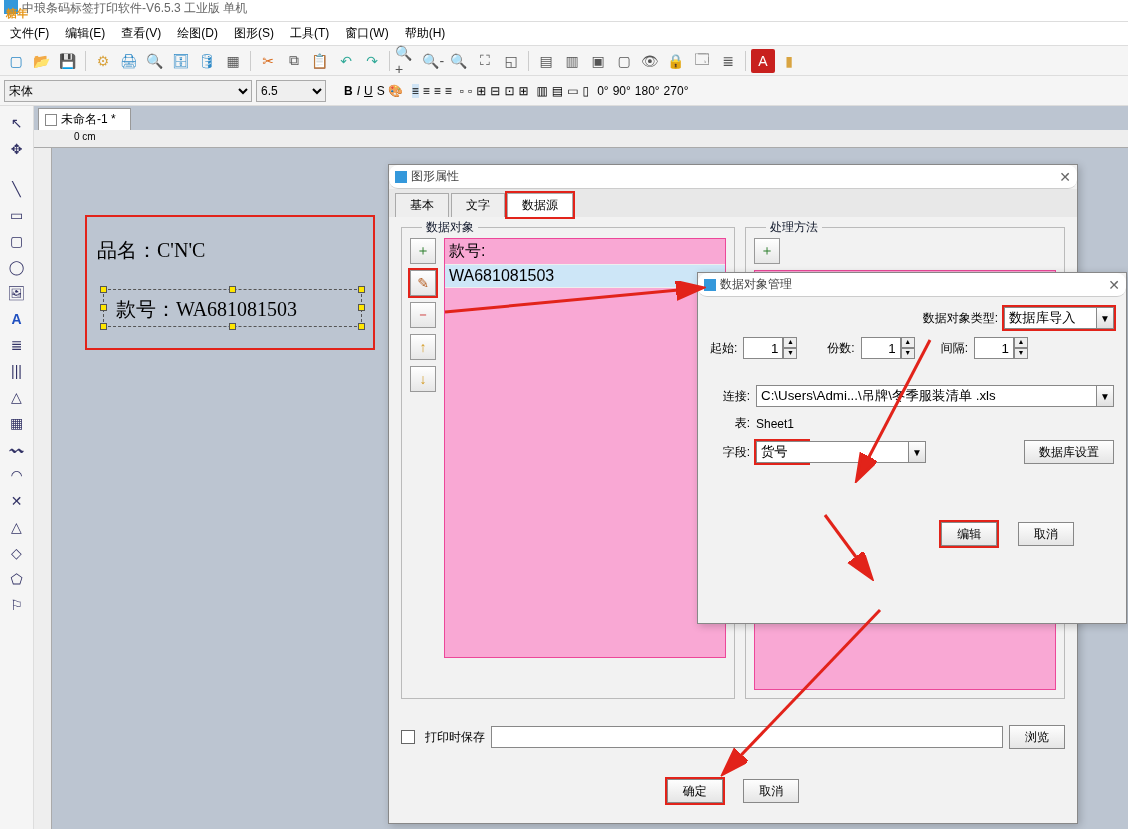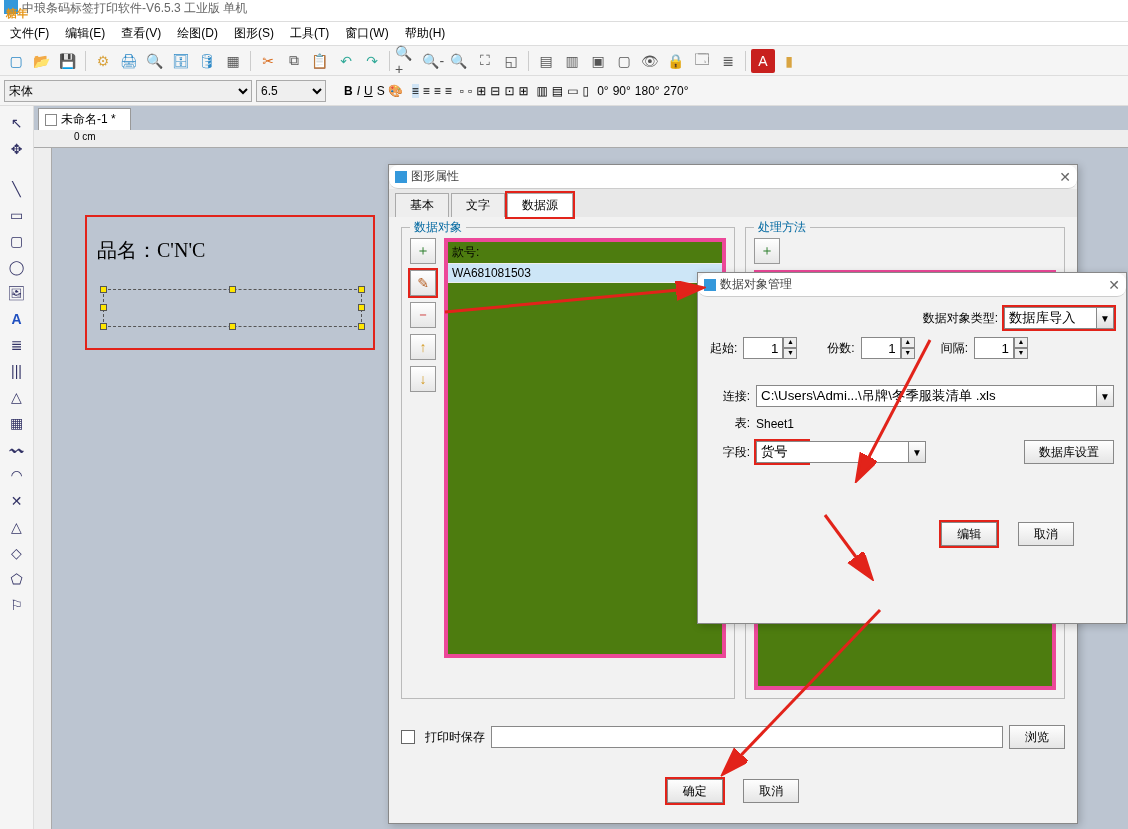--- a/index.html
+++ b/index.html
@@ -197,32 +197,32 @@
     background: #f2f2f2;
   }
   .groupbox {
     border: 1px solid #bbb;
     padding: 10px 8px 8px 8px;
     margin-bottom: 8px;
     position: relative;
   }
   .group-legend {
     position: absolute;
-    top: -9px; left: 8px;
+    top: -9px; left: 20px;
     background: #f2f2f2;
     padding: 0 4px;
     font-size: 12px;
-    color: #0369a1;
+    color: #0f172a;
   }
   .list {
-    background: #4d7c0f;
-    border: 4px solid #ec4899;
+    background: #f9a8d4;
+    border: 1px solid #ec4899;
     height: 420px;
     overflow: auto;
-    font-size: 12px;
+    font-size: 16px;
   }
   .list .row {
     padding: 2px 4px;
     border-bottom: 1px solid #eee;
   }
   .list .row.sel {
     background: #cde6f7;
   }
   .vbtns {
     display: flex;
@@ -432,20 +432,21 @@
       <span style="position:absolute;left:40px;top:1px;font-size:10px">0 cm</span>
     </div>
     <div class="ruler-v"></div>
   </div>
 </div>
 
 <div class="label-box"></div>
 <span class="label-text" style="left:97px;top:237px">品名：C'N'C</span>
 
 <div class="sel-box" style="left:103px;top:289px;width:259px;height:38px">
+  <span class="label-text" style="left:12px;top:6px">款号：WA681081503</span>
   <div class="handle" style="left:-4px;top:-4px"></div>
   <div class="handle" style="left:50%;top:-4px;margin-left:-4px"></div>
   <div class="handle" style="right:-4px;top:-4px"></div>
   <div class="handle" style="left:-4px;top:50%;margin-top:-4px"></div>
   <div class="handle" style="right:-4px;top:50%;margin-top:-4px"></div>
   <div class="handle" style="left:-4px;bottom:-4px"></div>
   <div class="handle" style="left:50%;bottom:-4px;margin-left:-4px"></div>
   <div class="handle" style="right:-4px;bottom:-4px"></div>
 </div>
 

